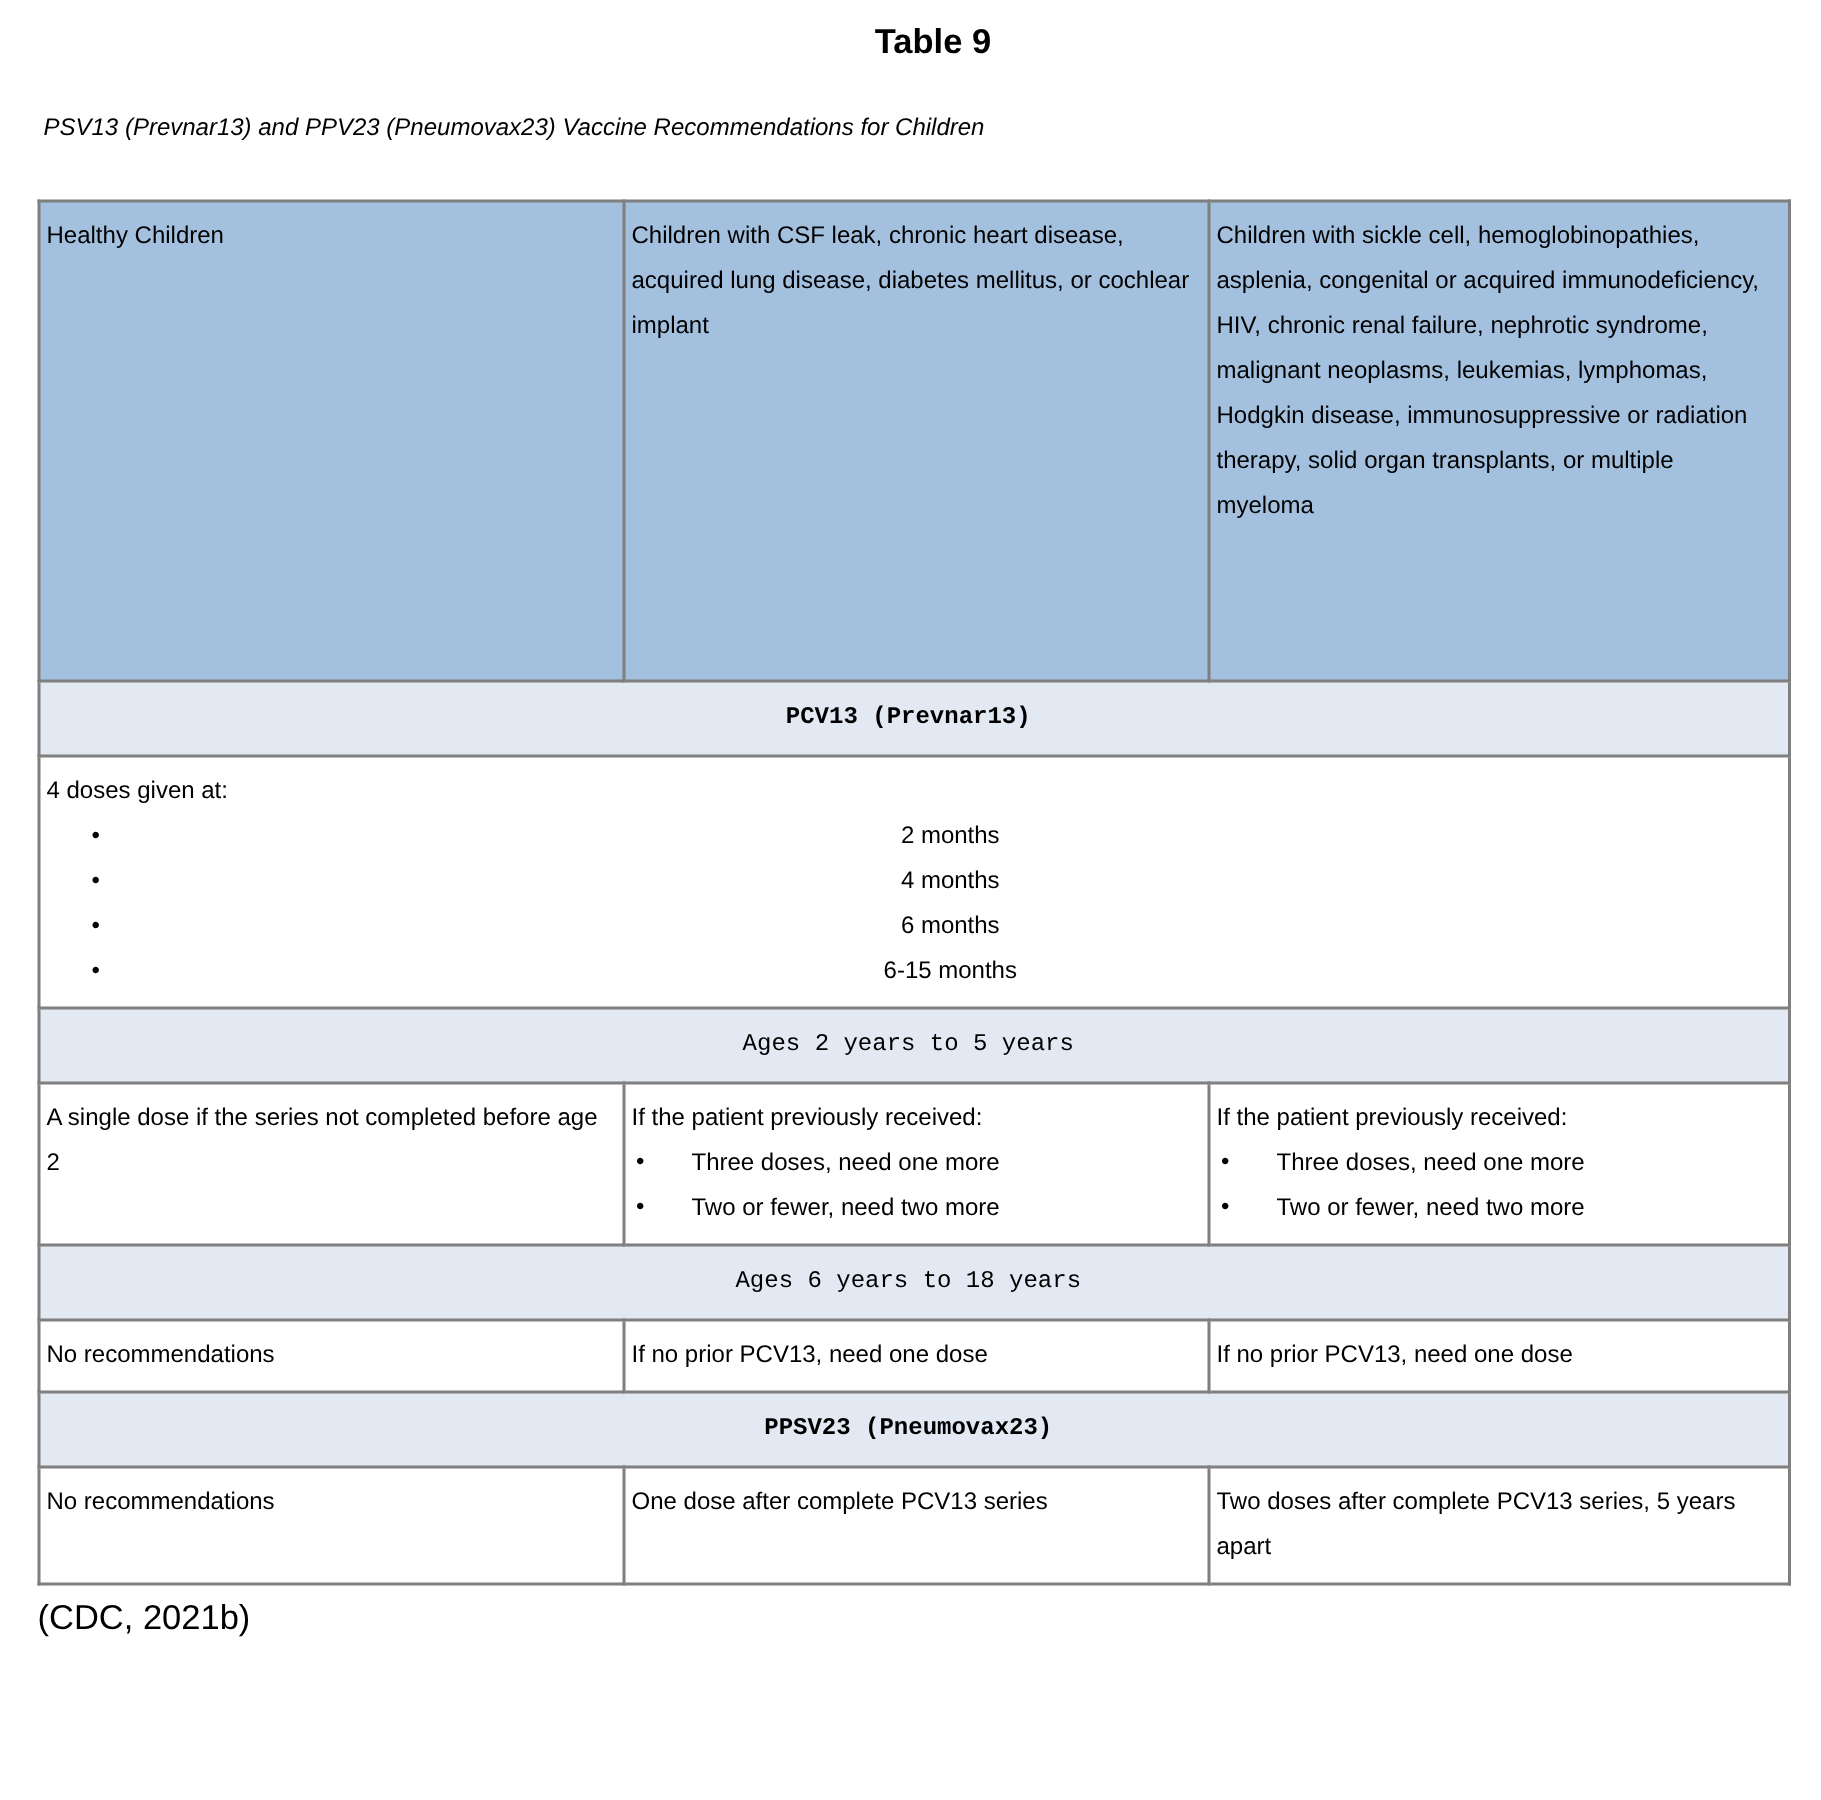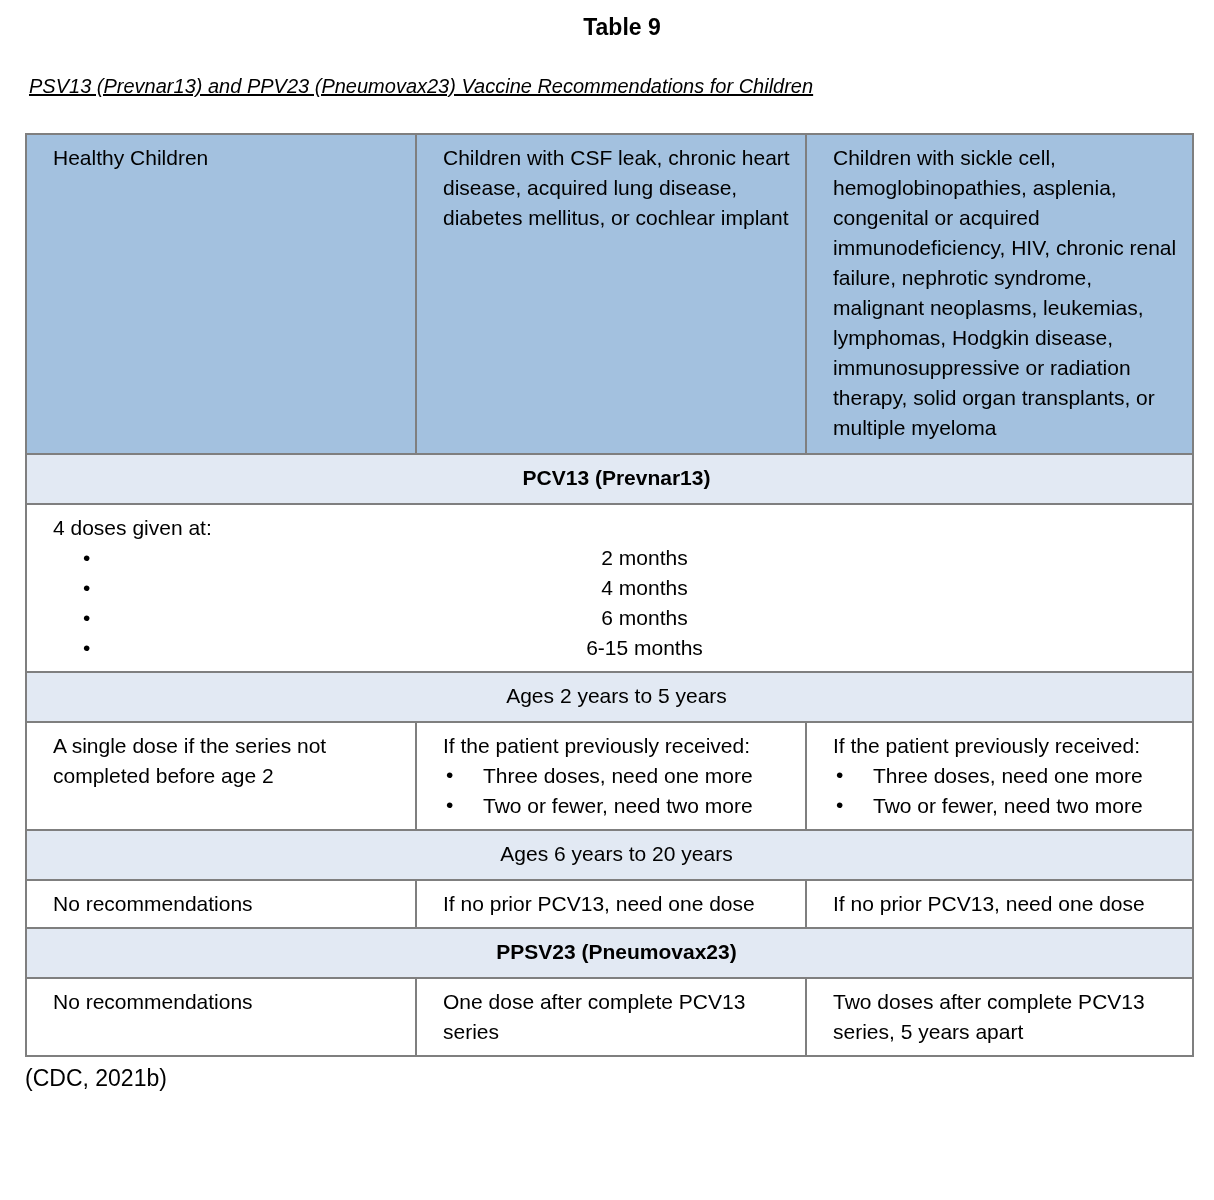--- a/index.html
+++ b/index.html
@@ -20,50 +20,50 @@
     overflow: hidden;
   }
   .doc-title {
     font-size: 23px;
     font-weight: bold;
     line-height: 28px;
     margin: 13px 0 0 30px;
     text-align: center;
   }
   .doc-caption {
-    font-size: 20px;
+    font-size: 16px;
     font-style: italic;
     line-height: 28px;
     margin: 31px 0 0 29px;
-    text-decoration: underline;
   }
   table.vax {
     border-collapse: collapse;
     table-layout: fixed;
     width: 1167px;
     margin: 33px 0 0 25px;
   }
   table.vax td {
     border: 2px solid var(--border);
-    font-size: 21px;
+    font-size: 16px;
     line-height: 30px;
-    padding: 8px 12px 8px 26px;
+    padding: 8px 12px 8px 4px;
     vertical-align: top;
     word-wrap: break-word;
   }
   td.head {
     background: var(--header-bg);
     height: 320px;
   }
   td.section {
     background: var(--section-bg);
     text-align: center;
     vertical-align: middle;
     height: 50px;
     padding: 4px 10px;
+    font-family: Liberation Mono, monospace;
   }
   td.section.bold { font-weight: bold; }
   td.white-span { padding: 8px 10px 12px 10px; }
   .dose-intro { text-align: left; }
   .dose-line {
     position: relative;
     text-align: center;
     padding-left: 56px;
   }
   .dose-line .bullet {
@@ -158,21 +158,21 @@
           <span>Three doses, need one more</span>
         </div>
         <div class="cell-li">
           <span class="bullet">•</span>
           <span>Two or fewer, need two more</span>
         </div>
       </td>
     </tr>
 
     <tr>
-      <td class="section" colspan="3">Ages 6 years to 20 years</td>
+      <td class="section" colspan="3">Ages 6 years to 18 years</td>
     </tr>
 
     <tr>
       <td>No recommendations</td>
       <td>If no prior PCV13, need one dose</td>
       <td>If no prior PCV13, need one dose</td>
     </tr>
 
     <tr>
       <td class="section bold" colspan="3">PPSV23 (Pneumovax23)</td>

